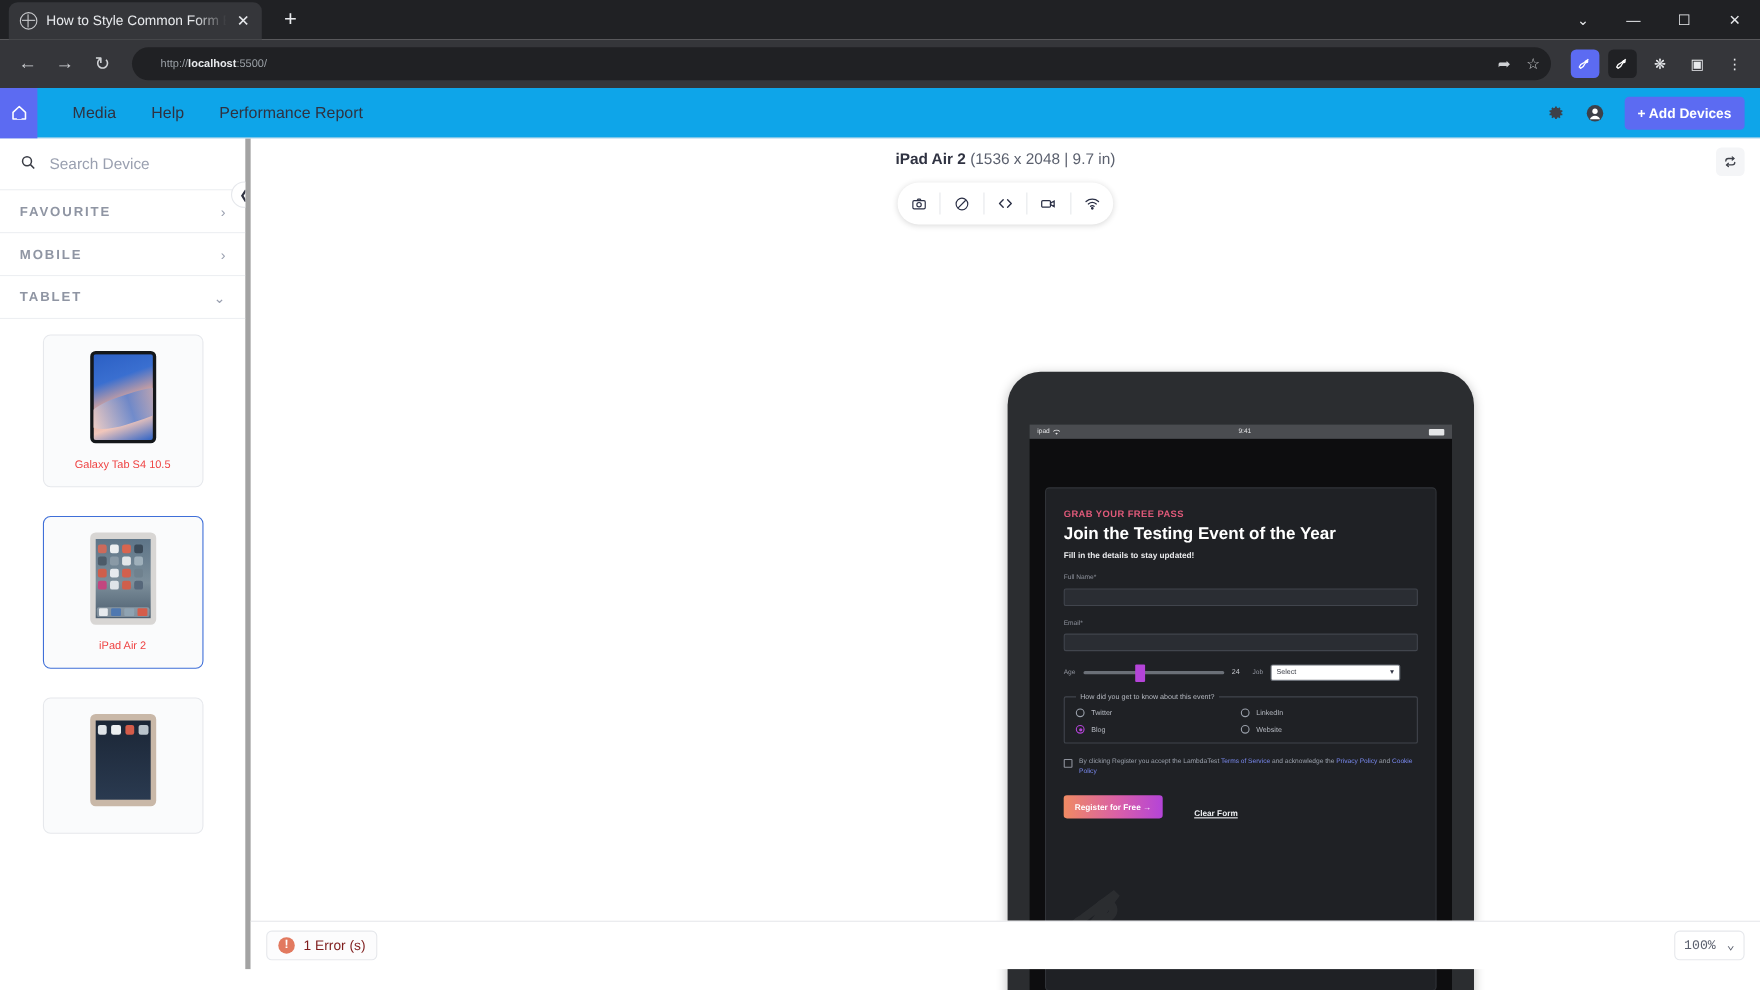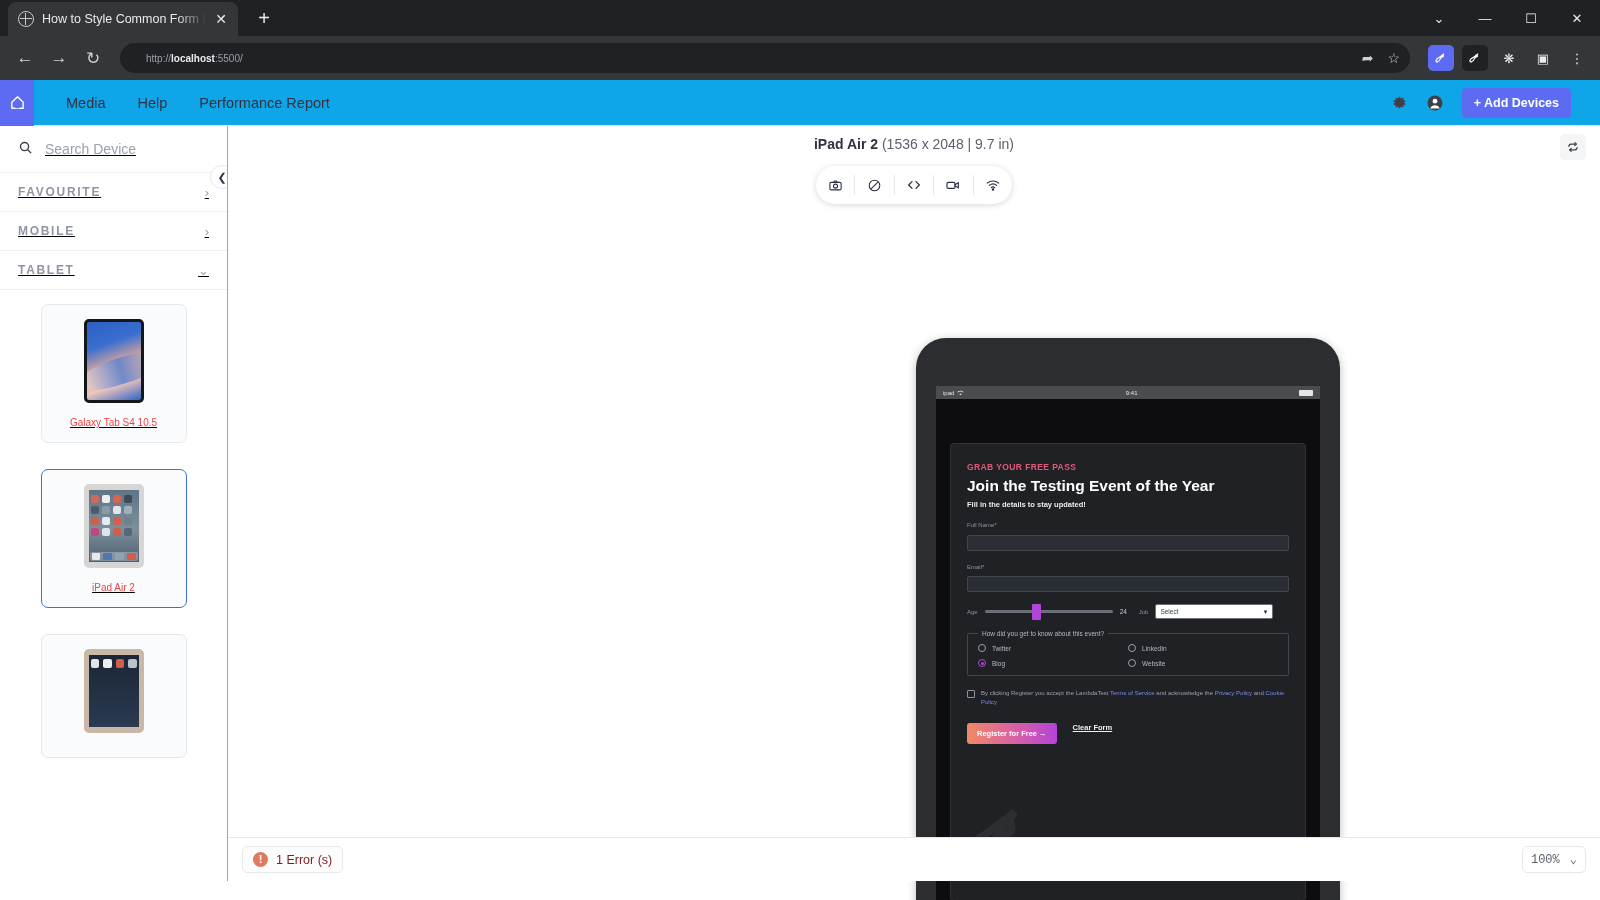--- a/index.html
+++ b/index.html
@@ -75,33 +75,33 @@
   .app-header {
     height: 46px; background: #0ea5e9; display: flex; align-items: center;
     border-bottom: 1px solid #e6e8ec; position: relative;
   }
   .home-tile {
     width: 34px; height: 46px; background: #5c6bf2;
     display:flex; align-items:center; justify-content:center;
   }
   .app-nav { display: flex; align-items: center; gap: 32px; margin-left: 32px; }
   .app-nav a { color: #2f3241; font-size: 14.5px; text-decoration: none; }
-  .header-right { position:absolute; right: 29px; display: flex; align-items:center; gap: 18px; }
+  .header-right { position:absolute; right: 14px; display: flex; align-items:center; gap: 18px; }
   .hdr-ic { color: #3d4049; font-size: 16px; display:flex; align-items:center; }
   .add-devices {
     background: #5c6bf2; color: #fff; font-size: 12.5px; font-weight: 700;
     padding: 8px 12px; border-radius: 4px; border: none;
   }
 
   
   .app-body { display: flex; height: 755px; position: relative; }
 
   .sidebar {
-    width: 228px; background: #fff; border-right: 1px solid #a3a3a3;
-    position: relative; overflow: hidden; text-decoration: underline;
+    width: 228px; background: #fff; border-right: 5px solid #a3a3a3;
+    position: relative; overflow: hidden;
   }
   .search-row {
     height: 47px; display: flex; align-items: center; gap: 12px;
     padding: 0 18px; border-bottom: 1px solid #edeff2;
   }
   .search-ic { color: #3a3d46; font-size: 15px; }
   .search-input {
     border: none; outline: none; font-size: 14px; color: #2f3241;
     font-family: "Liberation Sans", sans-serif; width: 150px; background: transparent;
   }
@@ -233,21 +233,21 @@
     border-radius: 2px; color: #7e838d; font-size: 7px; padding: 5px;
     font-family: "Liberation Sans", sans-serif; outline: none; resize: none;
   }
   .consent { display: flex; gap: 6px; margin-top: 13px; }
   .cb {
     width: 8px; height: 8px; border: 1.2px solid #8e929c; border-radius: 1px;
     flex: 0 0 auto; margin-top: 1px;
   }
   .consent-text { color: #9aa0ab; font-size: 6px; line-height: 1.55; }
   .consent-text a { color: #7a8af0; text-decoration: none; }
-  .actions { display:flex; align-items:flex-start; gap: 16px; margin-top: 15px; }
+  .actions { display:flex; align-items:flex-end; gap: 29px; margin-top: 15px; }
   .btn-register {
     border: none; border-radius: 3px; color: #fff; font-size: 7.5px; font-weight: 700;
     padding: 6px 10px; background: linear-gradient(90deg, #ef8a63 0%, #d95fa8 55%, #b444d8 100%);
     font-family: "Liberation Sans", sans-serif;
   }
   .btn-clear {
     color: #eef0f3; font-size: 7.5px; font-weight: 700; text-decoration: underline;
     background: none; border: none; font-family: "Liberation Sans", sans-serif;
   }
 

